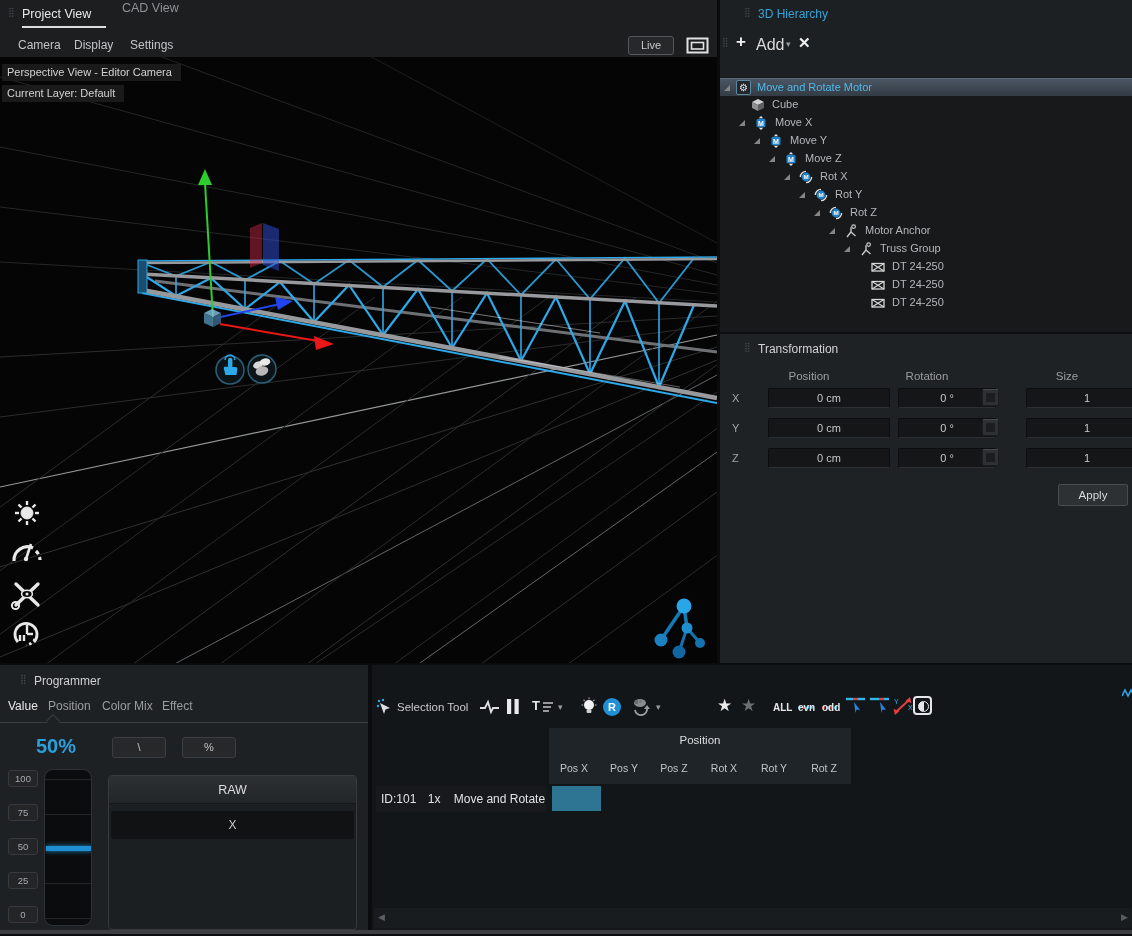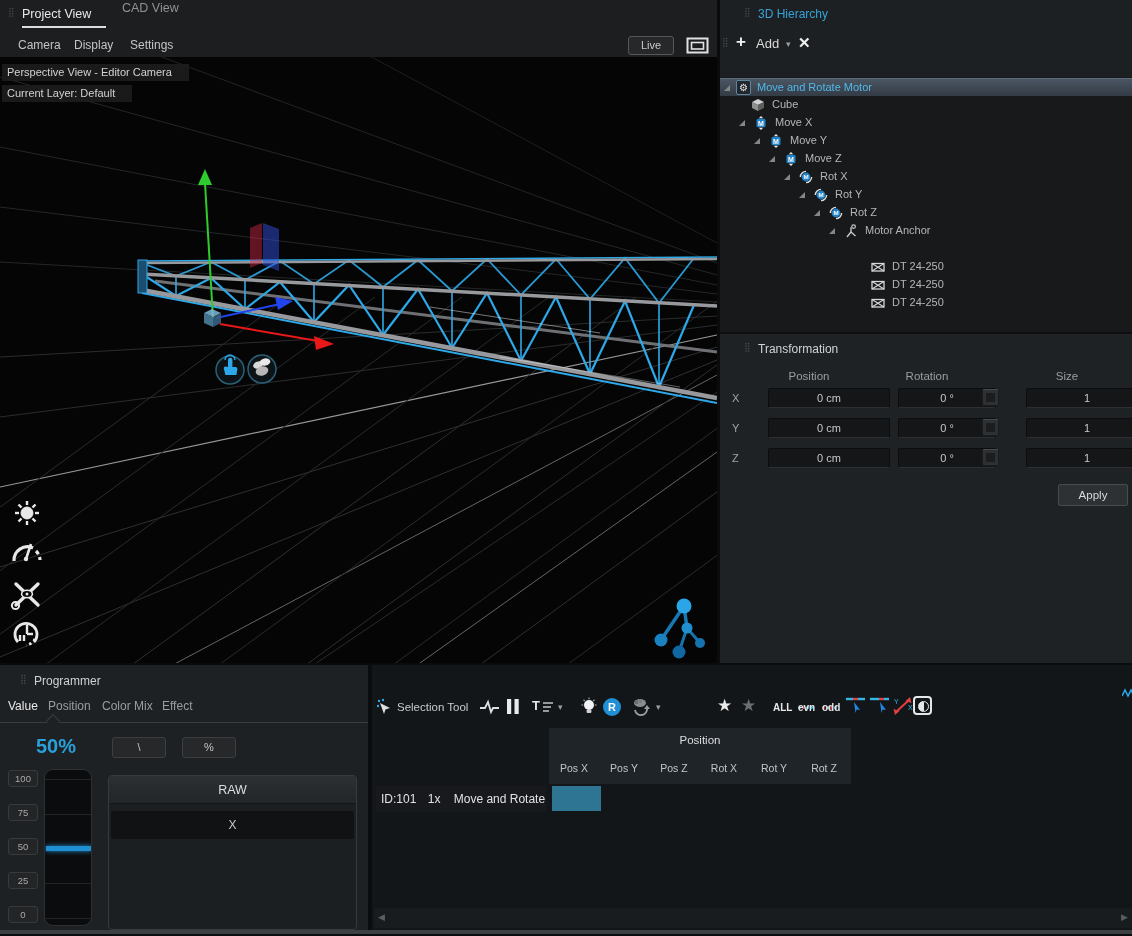--- a/index.html
+++ b/index.html
@@ -18,27 +18,27 @@
   .tab-active { color:#e8e8e8; }
   .tab-idle { color:#8f9294; }
   .underline { height:2px; background:#dcdcdc; }
   .menu-item { font-size:12px; color:#c2c4c6; }
   #live-btn { width:46px; height:19px; background:#26282a; border:1px solid #55585b;
     border-radius:3px; color:#c8cacc; font-size:11px; text-align:center; line-height:17px; }
 
   
   #viewport { left:0; top:57px; width:717px; height:606px; background:#050505; }
   .vp-label { background:rgba(30,30,30,.88); color:#d2d2d2; font-size:11px;
-    padding:2px 17px 3px 5px; white-space:nowrap; }
+    padding:2px 9px 3px 5px; white-space:nowrap; }
 
   
   #right-panel { left:720px; top:0; width:412px; height:663px; background:#1d2022; }
   #hier-title { color:#35a3d8; font-size:12px; }
   #add-plus { color:#f0f0f0; font-size:17px; font-weight:bold; }
-  #add-label { color:#dadada; font-size:13px; }
+  #add-label { color:#dadada; font-size:16px; }
   .caret { color:#9a9da0; font-size:9px; }
   #hier-close { color:#f0f0f0; font-size:15px; font-weight:bold; }
   #name-header { left:0; top:60px; width:412px; height:17px; background:#2a2d30;
     font-size:11.5px; font-weight:bold; color:#c6c8ca; line-height:17px; padding-left:6px; }
   #tree { left:0; top:77px; width:412px; height:255px; background:#17191b; }
   .trow { position:absolute; left:0; width:412px; height:18px; }
   .trow-sel { background:linear-gradient(180deg,#4a5663 0%,#333b44 100%); border-top:1px solid #5d6a77; }
   .exp { position:absolute; top:6px; width:0; height:0;
     border-left:6px solid transparent; border-bottom:6px solid #848688; }
   .ticon { position:absolute; top:2px; width:14px; height:14px; }
@@ -367,20 +367,27 @@
           </svg>
         <span class="tlabel" style="left:130px">Rot Z</span>
       </div>
       <div class="trow" style="top:145px">
         <span class="exp" style="left:109px"></span>
         <svg class="ticon" style="left:124px">
             <use href="#sym-anchor"></use>
           </svg>
         <span class="tlabel" style="left:145px">Motor Anchor</span>
       </div>
+      <div class="trow" style="top:163px">
+        <span class="exp" style="left:124px"></span>
+        <svg class="ticon" style="left:139px">
+            <use href="#sym-anchor"></use>
+          </svg>
+        <span class="tlabel" style="left:160px">Truss Group</span>
+      </div>
       <div class="trow" style="top:181px">
         <svg class="ticon" style="left:151px">
             <use href="#sym-truss"></use>
           </svg>
         <span class="tlabel" style="left:172px">DT 24-250</span>
       </div>
       <div class="trow" style="top:199px">
         <svg class="ticon" style="left:151px">
             <use href="#sym-truss"></use>
           </svg>

